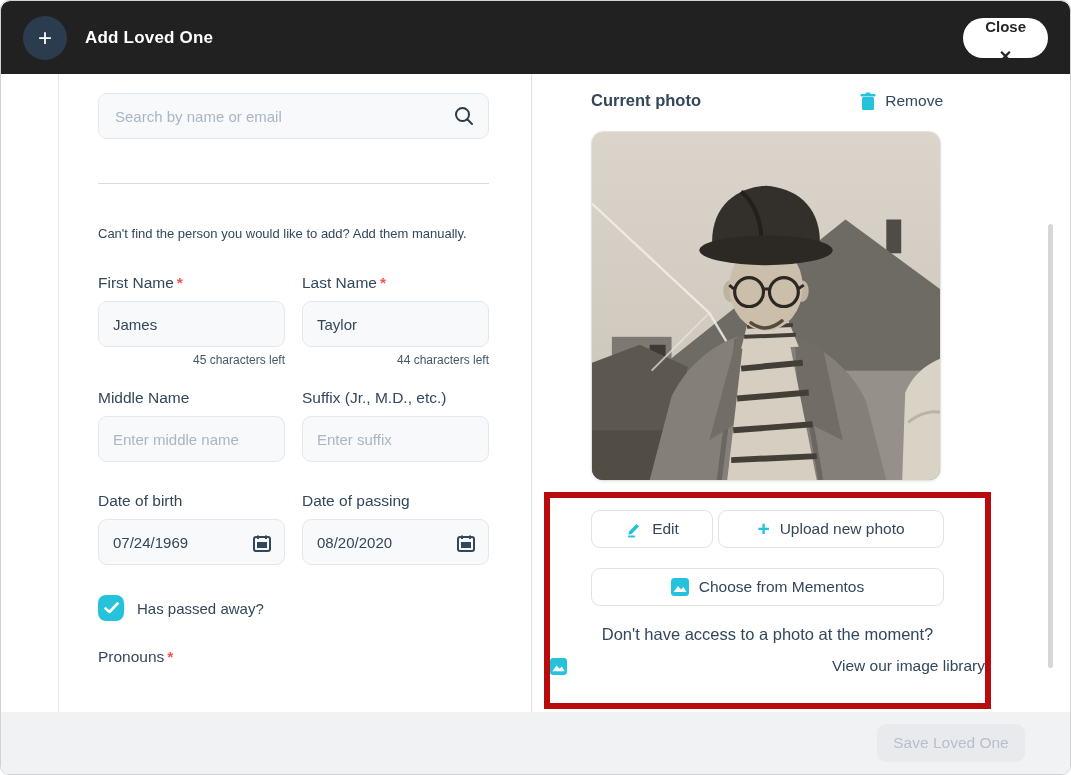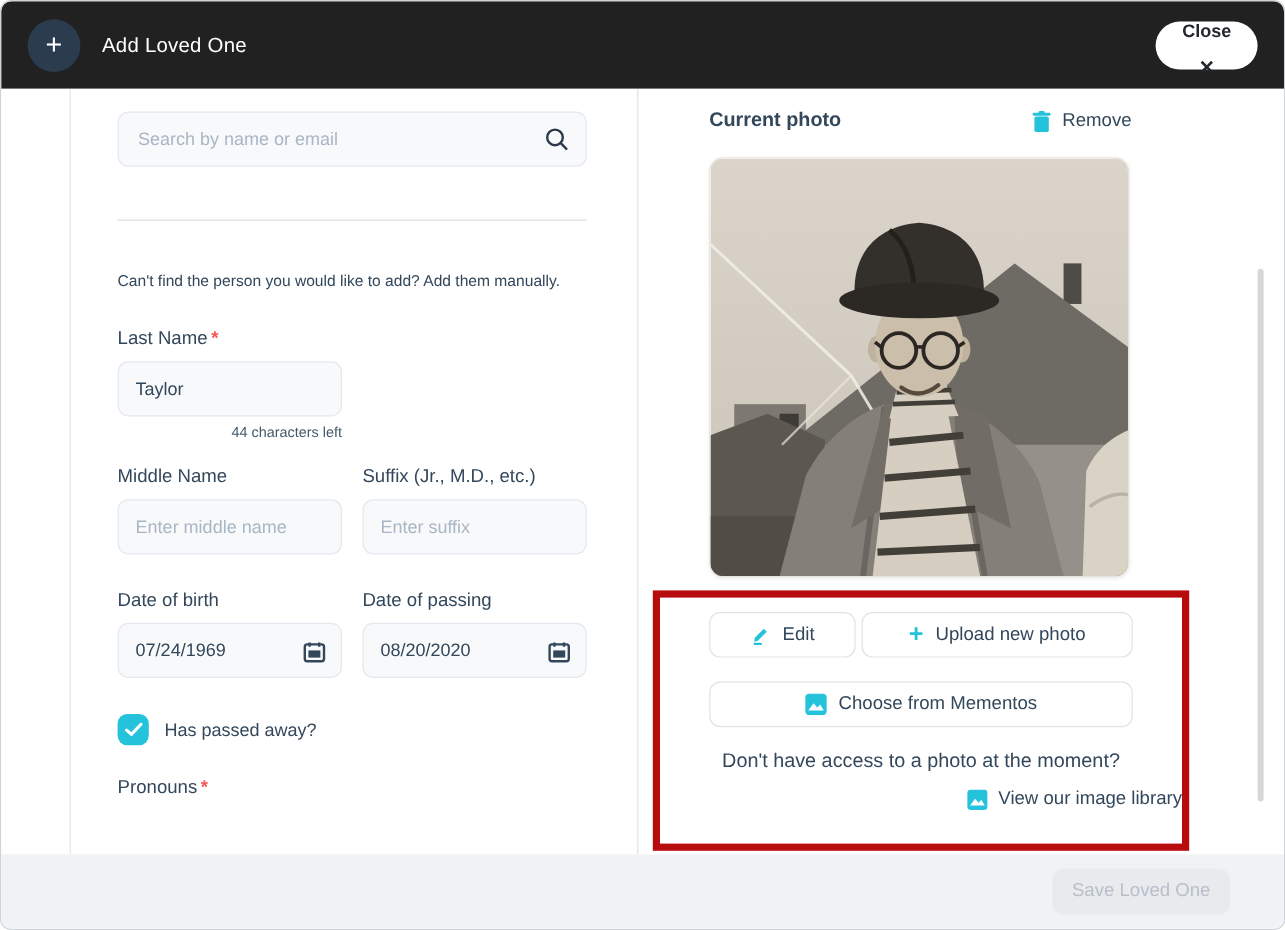--- a/index.html
+++ b/index.html
@@ -2,21 +2,21 @@
 <html><head>
 <meta charset="utf-8">
 <style>
   * { margin:0; padding:0; box-sizing:border-box; }
   html,body { width:1071px; height:775px; background:#fff; font-family:"Liberation Sans", sans-serif; }
   .modal { position:relative; width:1071px; height:775px; background:#fff; border-radius:9px; overflow:hidden; border:1px solid #cfd3d8; }
 
   
   .hdr { position:absolute; top:0; left:0; right:0; height:73px; background:#212121; display:flex; align-items:center; padding:0 22px; border-radius:9px 9px 0 0; }
   .plus-circle { width:44px; height:44px; border-radius:50%; background:#2b3c4e; color:#fff; display:flex; align-items:center; justify-content:center; font-size:24px; font-weight:400; margin-right:18px; }
-  .hdr-title { color:#fff; font-size:17px; font-weight:400; letter-spacing:.2px; }
+  .hdr-title { color:#fff; font-size:17px; font-weight:700; letter-spacing:.2px; }
   .close-btn { margin-left:auto; background:#fff; color:#23272b; border:none; border-radius:22px; height:40px; padding:0 22px; font-size:15px; font-weight:600; display:flex; align-items:center; gap:12px; cursor:pointer; font-family:inherit;flex-direction:column; }
   .close-x { font-size:16px; font-weight:700; }
 
   
   .body { position:absolute; top:73px; left:0; right:0; bottom:62px; background:#fff; overflow:hidden; }
   .vline-left  { position:absolute; left:57px;  top:0; bottom:0; width:0; border-left:1px solid #e3e6ea; }
   .vline-mid   { position:absolute; left:530px; top:0; bottom:0; width:0; border-left:1px solid #dde1e7; }
   .scroll-thumb { position:absolute; right:17px; top:150px; width:5px; height:444px; background:#d6d7d9; border-radius:3px; }
 
   
@@ -51,21 +51,21 @@
   .photo-card { margin:21px 0 0 60px; width:350px; height:350px; border:1px solid #e7e3dc; border-radius:12px; overflow:hidden; box-shadow:0 1px 3px rgba(0,0,0,.08); }
 
   .red-box { margin:11px 0 0 13px; width:447px; height:217px; border:6px solid #b80b0e; background:#fff; }
   .btn-row { display:flex; gap:5px; width:353px; margin:12px auto 0; }
   .ui-btn { background:#fff; border:1px solid #dfe3e8; border-radius:9px; height:38px; display:flex; align-items:center; justify-content:center; gap:10px; font-size:15.5px; color:#33475b; cursor:pointer; font-family:inherit; }
   .btn-edit { width:122px; }
   .btn-upload { width:226px; }
   .btn-mementos { width:353px; margin:20px auto 0; display:flex; }
   .cyan-plus { color:#25c2dc; font-size:21px; font-weight:700; line-height:1; margin-top:-2px; }
   .no-photo-q { margin-top:19px; text-align:center; font-size:16.5px; color:#33475b; }
-  .library-link { margin-top:13px; display:flex; align-items:center; justify-content:flex-end; gap:9px; font-size:15.5px; color:#33475b; cursor:pointer; }
+  .library-link { margin-top:13px; display:flex; align-items:center; justify-content:space-between; gap:9px; font-size:15.5px; color:#33475b; cursor:pointer; }
 
   
   .ftr { position:absolute; bottom:0; left:0; right:0; height:62px; background:#f1f2f4; border-radius:0 0 9px 9px; }
   .save-btn { position:absolute; right:45px; top:12px; width:148px; height:38px; background:#e8eaee; color:#b8bfc9; border:none; border-radius:9px; font-size:15.5px; font-family:inherit; }
 </style>
 </head>
 <body>
 
 <div class="modal">
 
@@ -95,20 +95,25 @@
               <line x1="14.5" y1="14.5" x2="19" y2="19" stroke="#2b3a4a" stroke-width="2" stroke-linecap="round"></line>
             </svg>
         </span>
       </div>
 
       <hr class="hr">
 
       <p class="hint">Can't find the person you would like to add? Add them manually.</p>
 
       <div class="grid2">
+        <div>
+          <span class="fld-label"><span>First Name</span><span class="req">*</span></span>
+          <input class="txt-input" type="text" value="James" style="">
+          <div class="chars-left">45 characters left</div>
+        </div>
         <div>
           <span class="fld-label"><span>Last Name</span><span class="req">*</span></span>
           <input class="txt-input" type="text" value="Taylor" style="">
           <div class="chars-left">44 characters left</div>
         </div>
       </div>
 
       <div class="grid2" style="margin-top:22px;">
         <div>
           <span class="fld-label">Middle Name</span>

